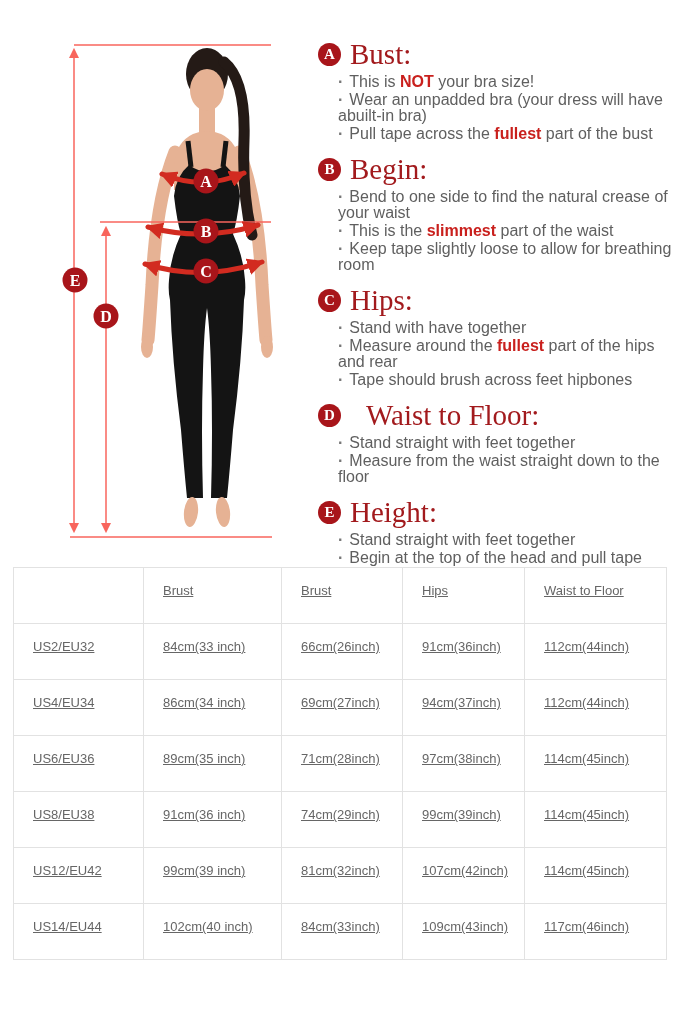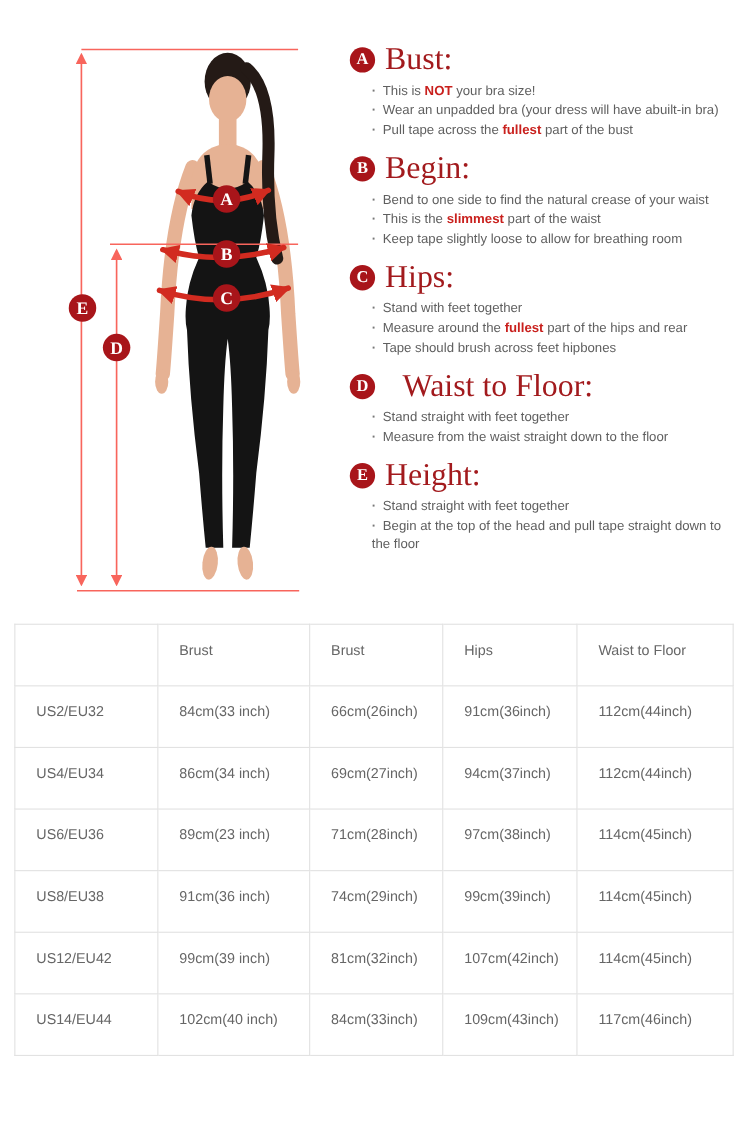--- a/index.html
+++ b/index.html
@@ -13,30 +13,30 @@
   
   .instructions{position:absolute;left:318px;top:40px;width:356px;}
   .sec{margin-bottom:13px;}
   .sec-head{display:flex;align-items:center;gap:9px;margin-bottom:6px;}
   .badge{width:23px;height:23px;border-radius:50%;background:#a8151a;color:#fff;
          font-family:"Liberation Serif",serif;font-weight:bold;font-size:15px;
          display:flex;align-items:center;justify-content:center;flex:0 0 auto;}
   .sec-title{font-family:"Liberation Serif",serif;font-size:29px;color:#a21a1d;line-height:28px;}
   .sec-title.indent{margin-left:16px;font-family:Liberation Serif, serif;}
   .bullets{margin:0;padding:0 0 0 20px;list-style:none;}
-  .tip{font-size:12px;line-height:16px;margin-bottom:2px;color:#5f5f5f;}
+  .tip{font-size:16px;line-height:16px;margin-bottom:2px;color:#5f5f5f;}
   .tip::before{content:"·";font-weight:bold;color:#777;margin-right:6px;}
   .hl{color:#c9201d;font-weight:bold;}
 
   
   .size-table{position:absolute;left:13px;top:567px;width:653px;border-collapse:collapse;
               table-layout:fixed;font-size:13px;color:#666;}
   .size-table th,.size-table td{border:1px solid #e2e2e2;height:56px;box-sizing:border-box;
               padding:15px 6px 0 19px;vertical-align:top;text-align:left;font-weight:normal;
-              background:#fff;white-space:nowrap;overflow:hidden;}
+              background:#fff;white-space:nowrap;overflow:hidden;text-decoration:underline;}
   .c0{width:130px}.c1{width:138px}.c2{width:121px}.c3{width:122px}.c4{width:142px}
 </style>
 </head>
 <body>
 
 <div class="page">
 
   <div class="measure-area">
     <svg width="330" height="565" viewBox="0 0 330 565">
       <defs>
@@ -120,21 +120,21 @@
           <li class="tip"><span>This is the </span><span class="hl">slimmest</span><span> part of the waist</span></li>
           <li class="tip"><span>Keep tape slightly loose to allow for breathing room</span></li>
         </ul>
       </div>
       <div class="sec">
         <div class="sec-head">
           <span class="badge">C</span>
           <span class="sec-title">Hips:</span>
         </div>
         <ul class="bullets">
-          <li class="tip"><span>Stand with feet together</span></li>
+          <li class="tip"><span>Stand with have together</span></li>
           <li class="tip"><span>Measure around the </span><span class="hl">fullest</span><span> part of the hips and rear</span></li>
           <li class="tip"><span>Tape should brush across feet hipbones</span></li>
         </ul>
       </div>
       <div class="sec">
         <div class="sec-head">
           <span class="badge">D</span>
           <span class="sec-title indent">Waist to Floor:</span>
         </div>
         <ul class="bullets">
@@ -181,21 +181,21 @@
         </tr>
         <tr>
           <td>US4/EU34</td>
           <td>86cm(34 inch)</td>
           <td>69cm(27inch)</td>
           <td>94cm(37inch)</td>
           <td>112cm(44inch)</td>
         </tr>
         <tr>
           <td>US6/EU36</td>
-          <td>89cm(23 inch)</td>
+          <td>89cm(35 inch)</td>
           <td>71cm(28inch)</td>
           <td>97cm(38inch)</td>
           <td>114cm(45inch)</td>
         </tr>
         <tr>
           <td>US8/EU38</td>
           <td>91cm(36 inch)</td>
           <td>74cm(29inch)</td>
           <td>99cm(39inch)</td>
           <td>114cm(45inch)</td>

